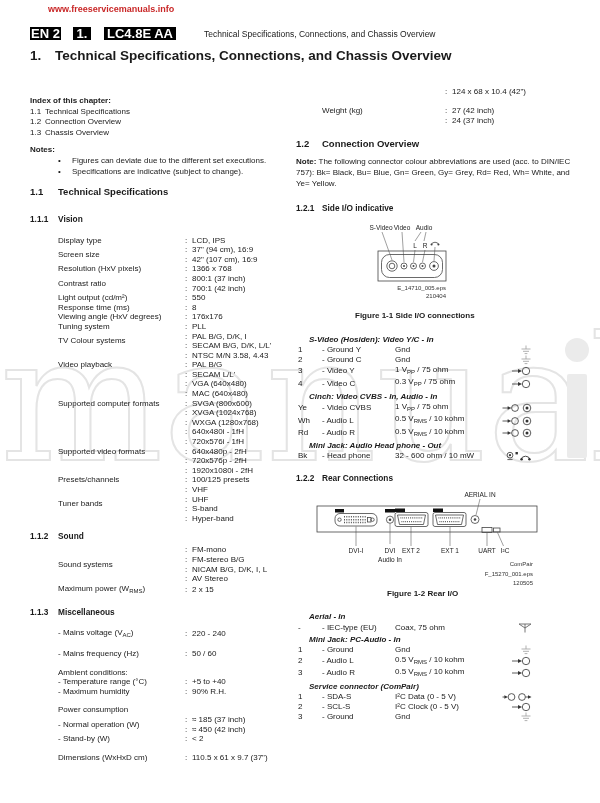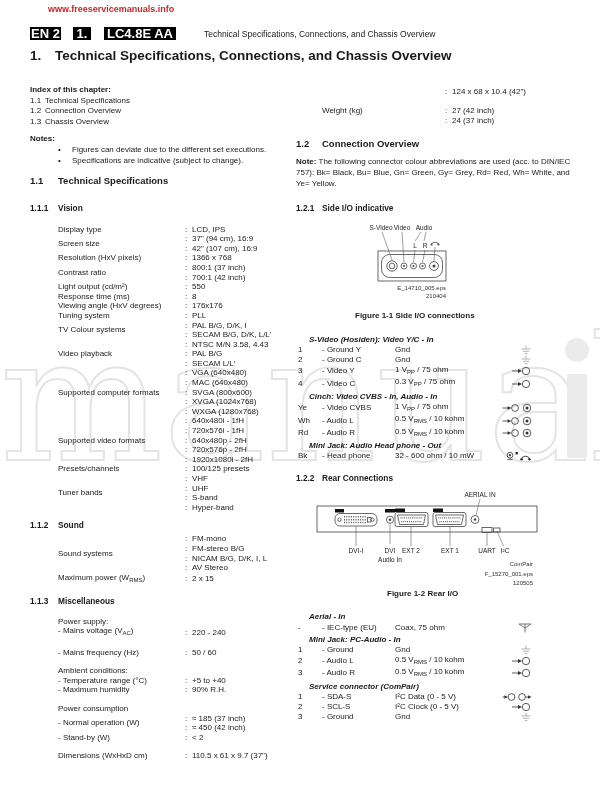--- a/index.html
+++ b/index.html
@@ -15,21 +15,21 @@
   .hbox.b2{width:18px;margin-right:13px}
   .hbox.b3{width:72px;margin-right:28px}
   .htitle{font-size:8.5px}
   .h1{position:absolute;left:30px;top:48px;font-size:13.5px;font-weight:bold;display:flex;z-index:2}
   .h1 .num{width:25px}
   .col-left{position:absolute;left:30px;top:83px;width:266px;z-index:1}
   .col-right{position:absolute;left:296px;top:83px;width:282px;z-index:1}
   .bold8{font-size:8px;font-weight:bold;line-height:10.6px}
   .idx-item{display:flex;font-size:8px;line-height:10.6px}
   .idx-num{width:15px;flex:none}
-  .mt2{margin-top:2px}.mt4{margin-top:4px}.mt7{margin-top:7px}.mt8{margin-top:8px}
+  .mt2{margin-top:13px}.mt4{margin-top:4px}.mt7{margin-top:7px}.mt8{margin-top:8px}
   .mt9{margin-top:2px}.mt10{margin-top:4px}.mt11{margin-top:11px}.mt12{margin-top:12px}
   .mt13{margin-top:13px}.mt14{margin-top:14px}.mt17{margin-top:17px}
   .bullet-row{display:flex;font-size:8px;line-height:10.8px;padding-left:28px}
   .bullet{width:14px;flex:none}
   .sec-h1{display:flex;font-weight:bold;font-size:9.5px;line-height:11px}
   .sec-h2{display:flex;font-weight:bold;font-size:8.3px;line-height:10px}
   .sec-h1 .n,.sec-h2 .n{width:28px;flex:none}
   .sec-h1 .nr,.sec-h2 .nr{width:26px;flex:none}
   .srow{display:flex;align-items:center;font-size:8px;line-height:9.6px;padding-left:28px}
   .slabel{width:127px;flex:none}
@@ -423,24 +423,20 @@
         </div>
       </div>
     </div>
 
   <div class="sec-h2 mt11">
     <span class="n">1.1.3</span>
     <span>Miscellaneous</span>
   </div>
   <div class="mt11">
 
-      <div class="srow">
-        <div class="slabel">Power supply:</div>
-        <div class="svals"></div>
-      </div>
 
       <div class="srow">
         <div class="slabel">- Mains voltage (V<sub>AC</sub>)</div>
         <div class="svals">
           <div class="vline">
             <span class="colon">:</span>
             <span class="vtext">220 - 240</span>
           </div>
         </div>
       </div>

